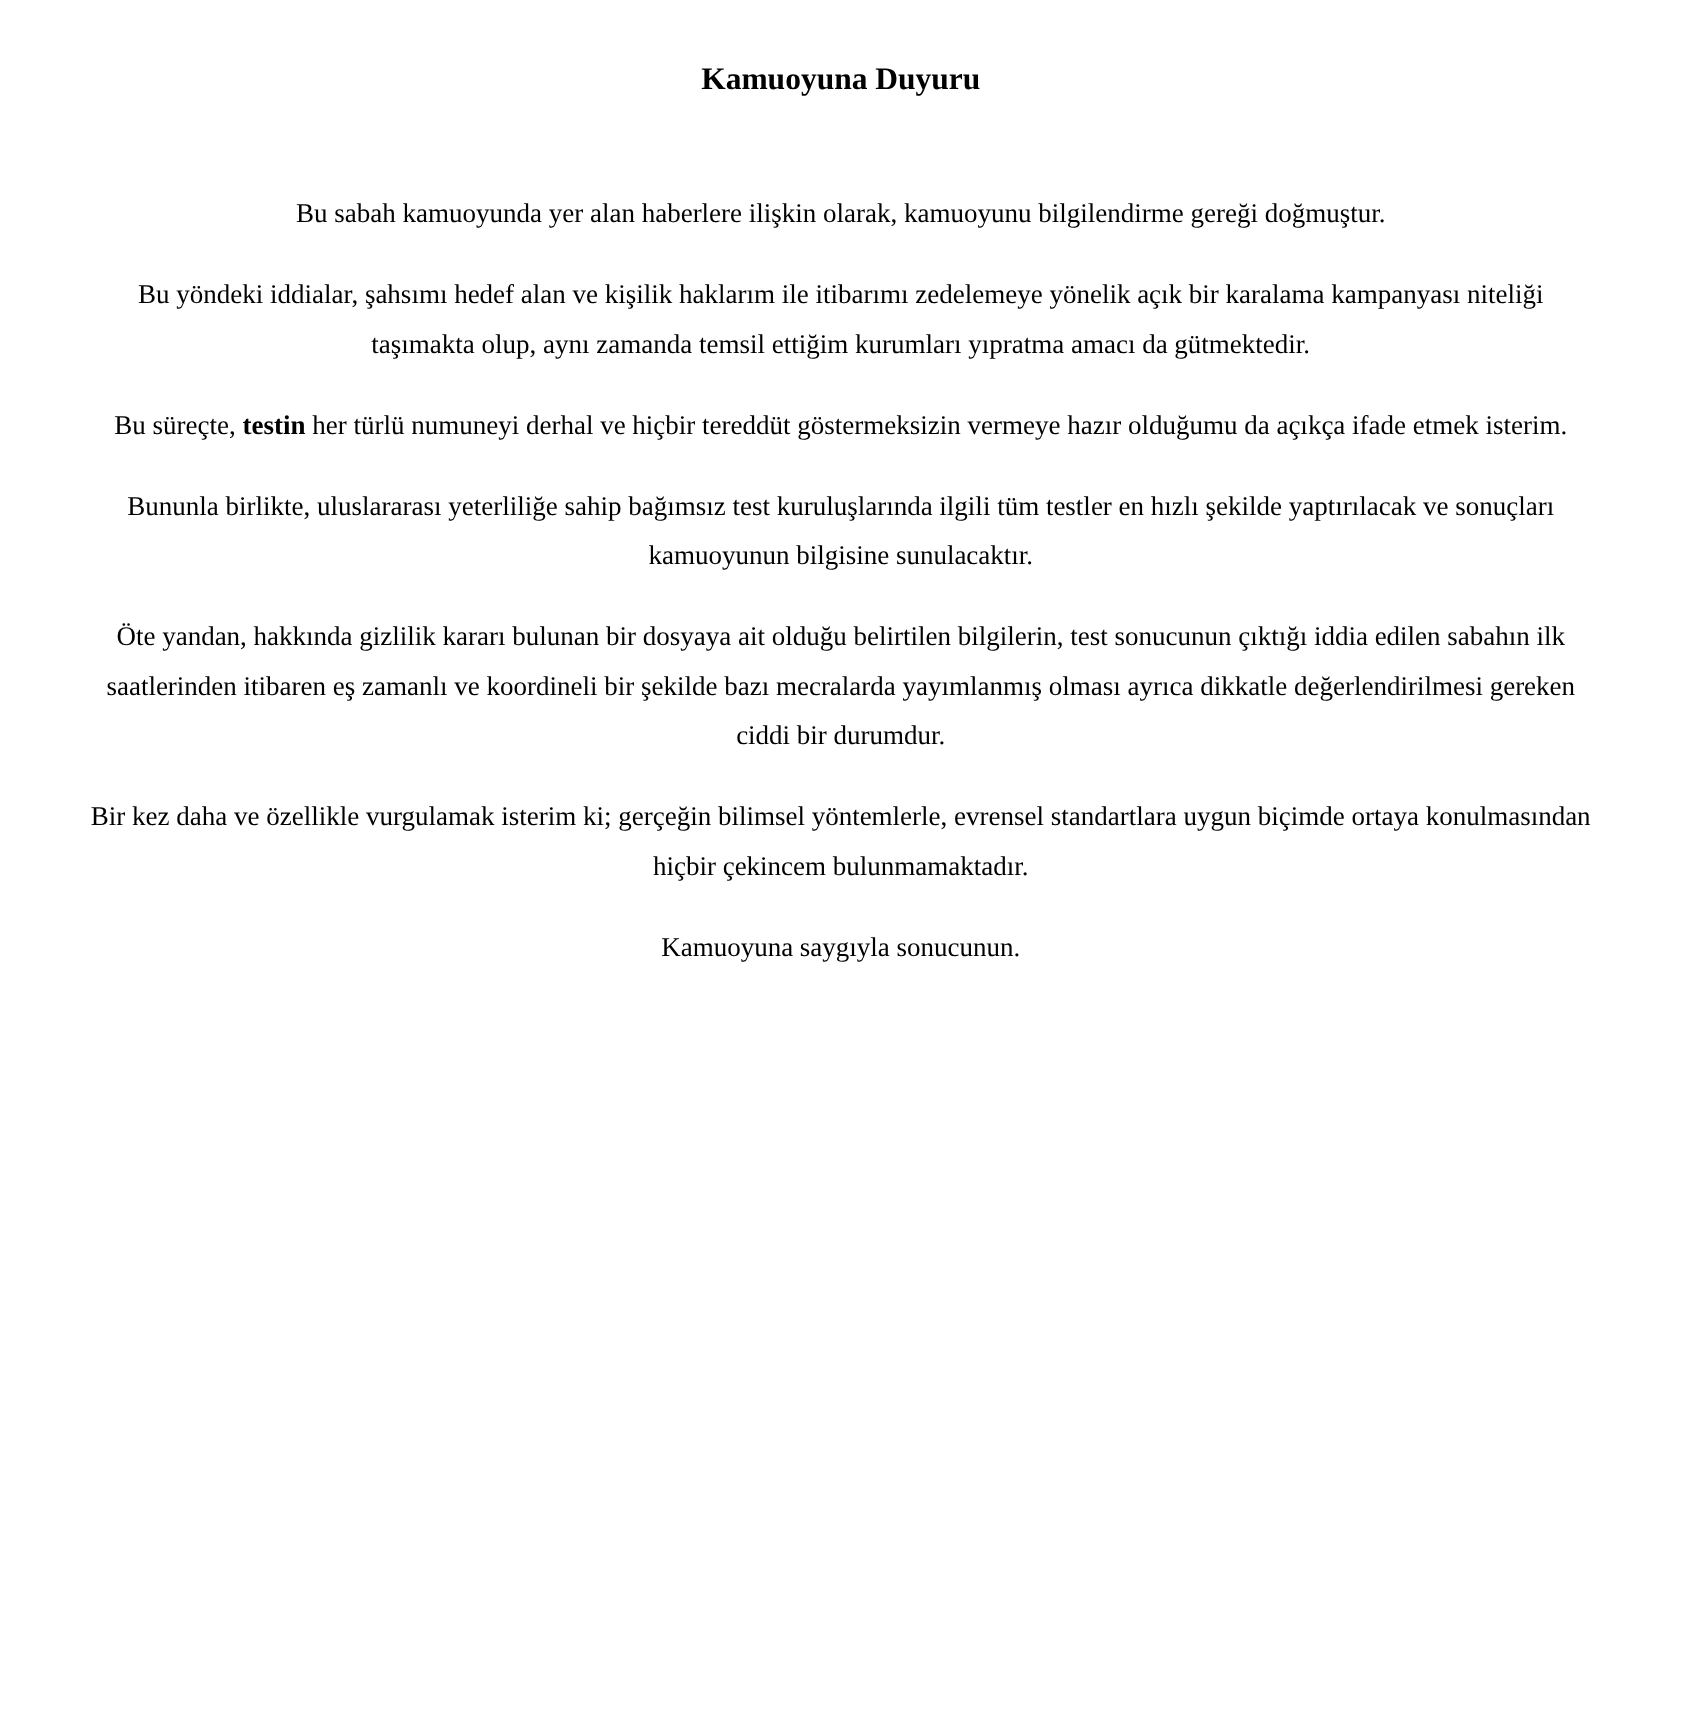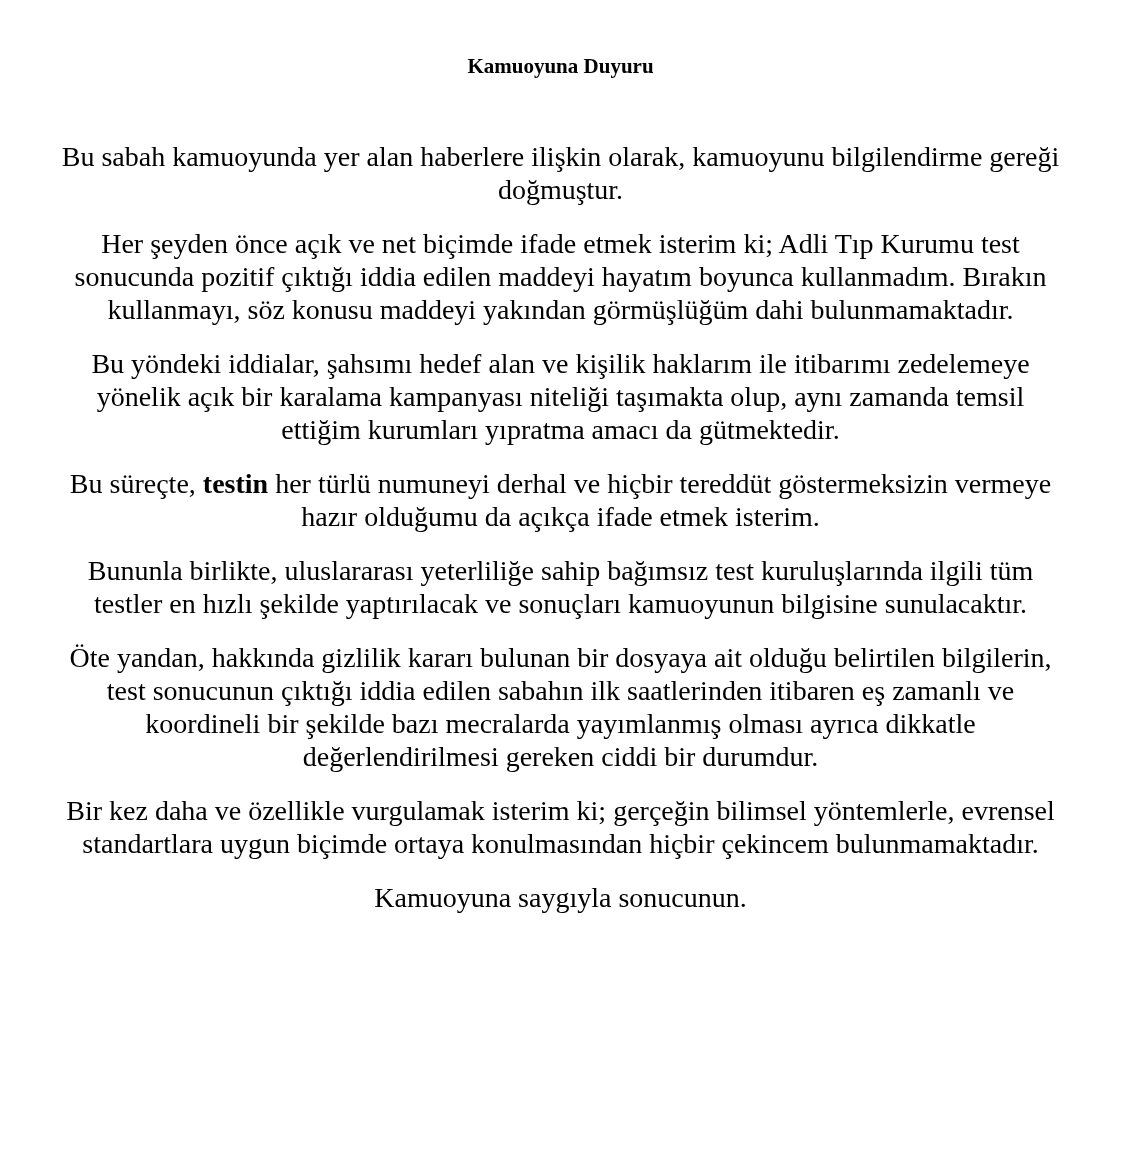--- a/index.html
+++ b/index.html
@@ -10,52 +10,51 @@
     width: 1121px;
     height: 1153px;
     background: #ffffff;
     color: #000000;
     font-family: "Liberation Serif", "DejaVu Serif", serif;
     overflow: hidden;
   }
   .page {
     width: 1000px;
     margin: 0 auto;
-    padding-top: 50px;
+    padding-top: 36px;
     text-align: center;
   }
   .title {
     font-size: 21px;
     line-height: 33px;
     font-weight: bold;
     margin: 0 0 57px 0;
   }
   .body-text p.para {
-    font-size: 28px;
+    font-size: 18px;
     line-height: 33px;
     margin: 0;
   }
   .body-text p.para + p.para {
     margin-top: 21px;
   }
   .body-text p.para.flush {
     margin-top: 0;
   }
   .body-text strong {
     font-weight: bold;
   }
 </style>
 </head>
 <body>
 
 <main class="page">
   <h1 class="title">Kamuoyuna Duyuru</h1>
   <section class="body-text">
       <p class="para"><span>Bu sabah kamuoyunda yer alan haberlere ilişkin olarak, kamuoyunu bilgilendirme gereği doğmuştur.</span></p>
-      <p class="para"><span>Her şeyden önce açık ve net biçimde ifade etmek isterim ki; Adli Tıp Kurumu test sonucunda pozitif çıktığı iddia edilen maddeyi hayatım boyunca kullanmadım. Bırakın kullanmayı, söz konusu maddeyi yakından görmüşlüğüm dahi bulunmamaktadır.</span></p>
       <p class="para"><span>Bu yöndeki iddialar, şahsımı hedef alan ve kişilik haklarım ile itibarımı zedelemeye yönelik açık bir karalama kampanyası niteliği taşımakta olup, aynı zamanda temsil ettiğim kurumları yıpratma amacı da gütmektedir.</span></p>
       <p class="para"><span>Bu süreçte, </span><strong>testin</strong><span> her türlü numuneyi derhal ve hiçbir tereddüt göstermeksizin vermeye hazır olduğumu da açıkça ifade etmek isterim.</span></p>
       <p class="para flush"><span>Bununla birlikte, uluslararası yeterliliğe sahip bağımsız test kuruluşlarında ilgili tüm testler en hızlı şekilde yaptırılacak ve sonuçları kamuoyunun bilgisine sunulacaktır.</span></p>
       <p class="para"><span>Öte yandan, hakkında gizlilik kararı bulunan bir dosyaya ait olduğu belirtilen bilgilerin, test sonucunun çıktığı iddia edilen sabahın ilk saatlerinden itibaren eş zamanlı ve koordineli bir şekilde bazı mecralarda yayımlanmış olması ayrıca dikkatle değerlendirilmesi gereken ciddi bir durumdur.</span></p>
       <p class="para"><span>Bir kez daha ve özellikle vurgulamak isterim ki; gerçeğin bilimsel yöntemlerle, evrensel standartlara uygun biçimde ortaya konulmasından hiçbir çekincem bulunmamaktadır.</span></p>
       <p class="para"><span>Kamuoyuna saygıyla sonucunun.</span></p>
     </section>
 </main>
 
 </body></html>

